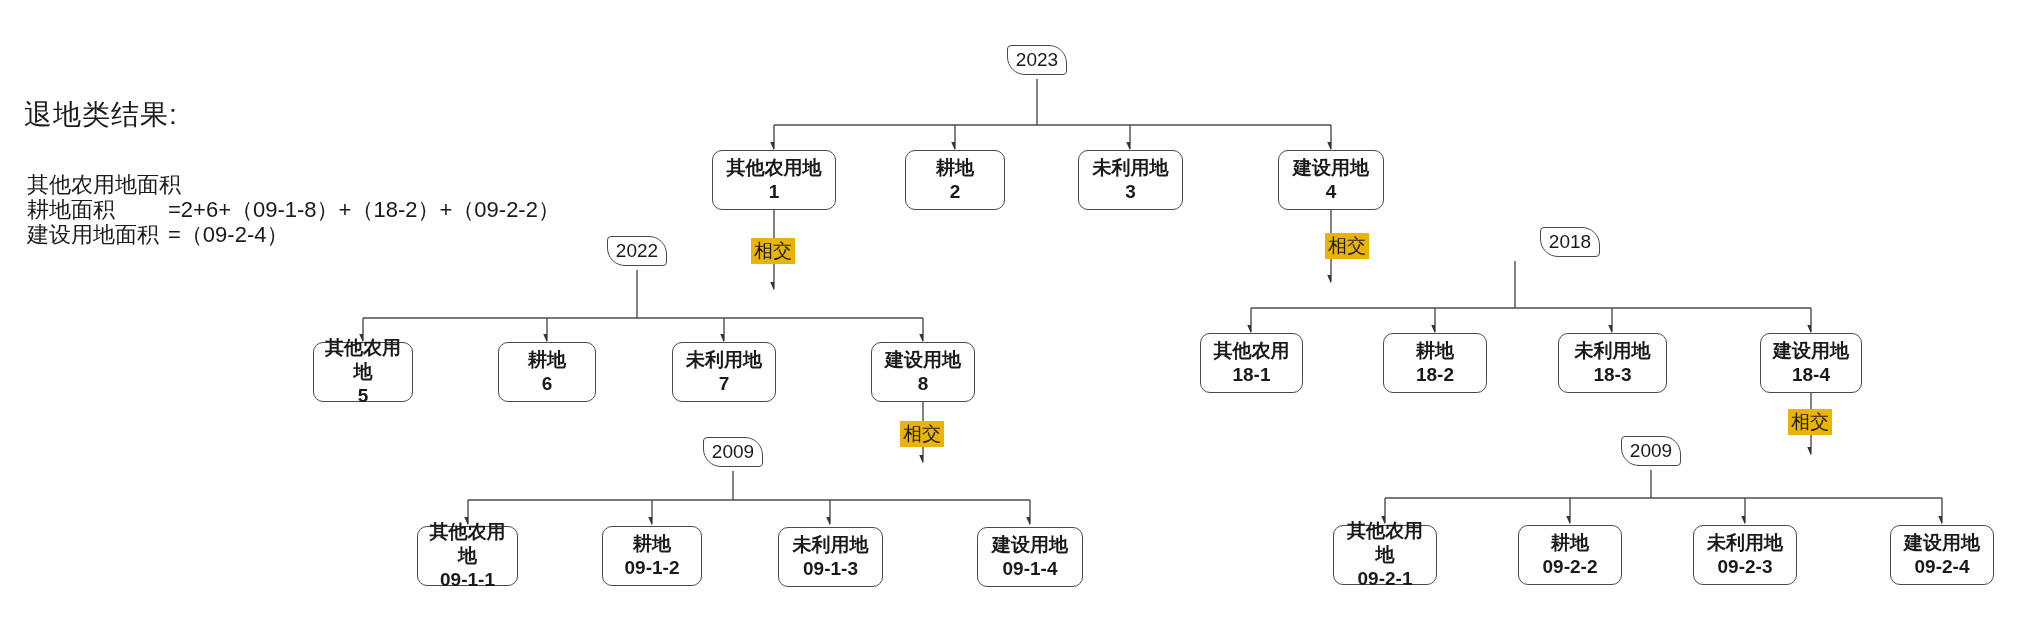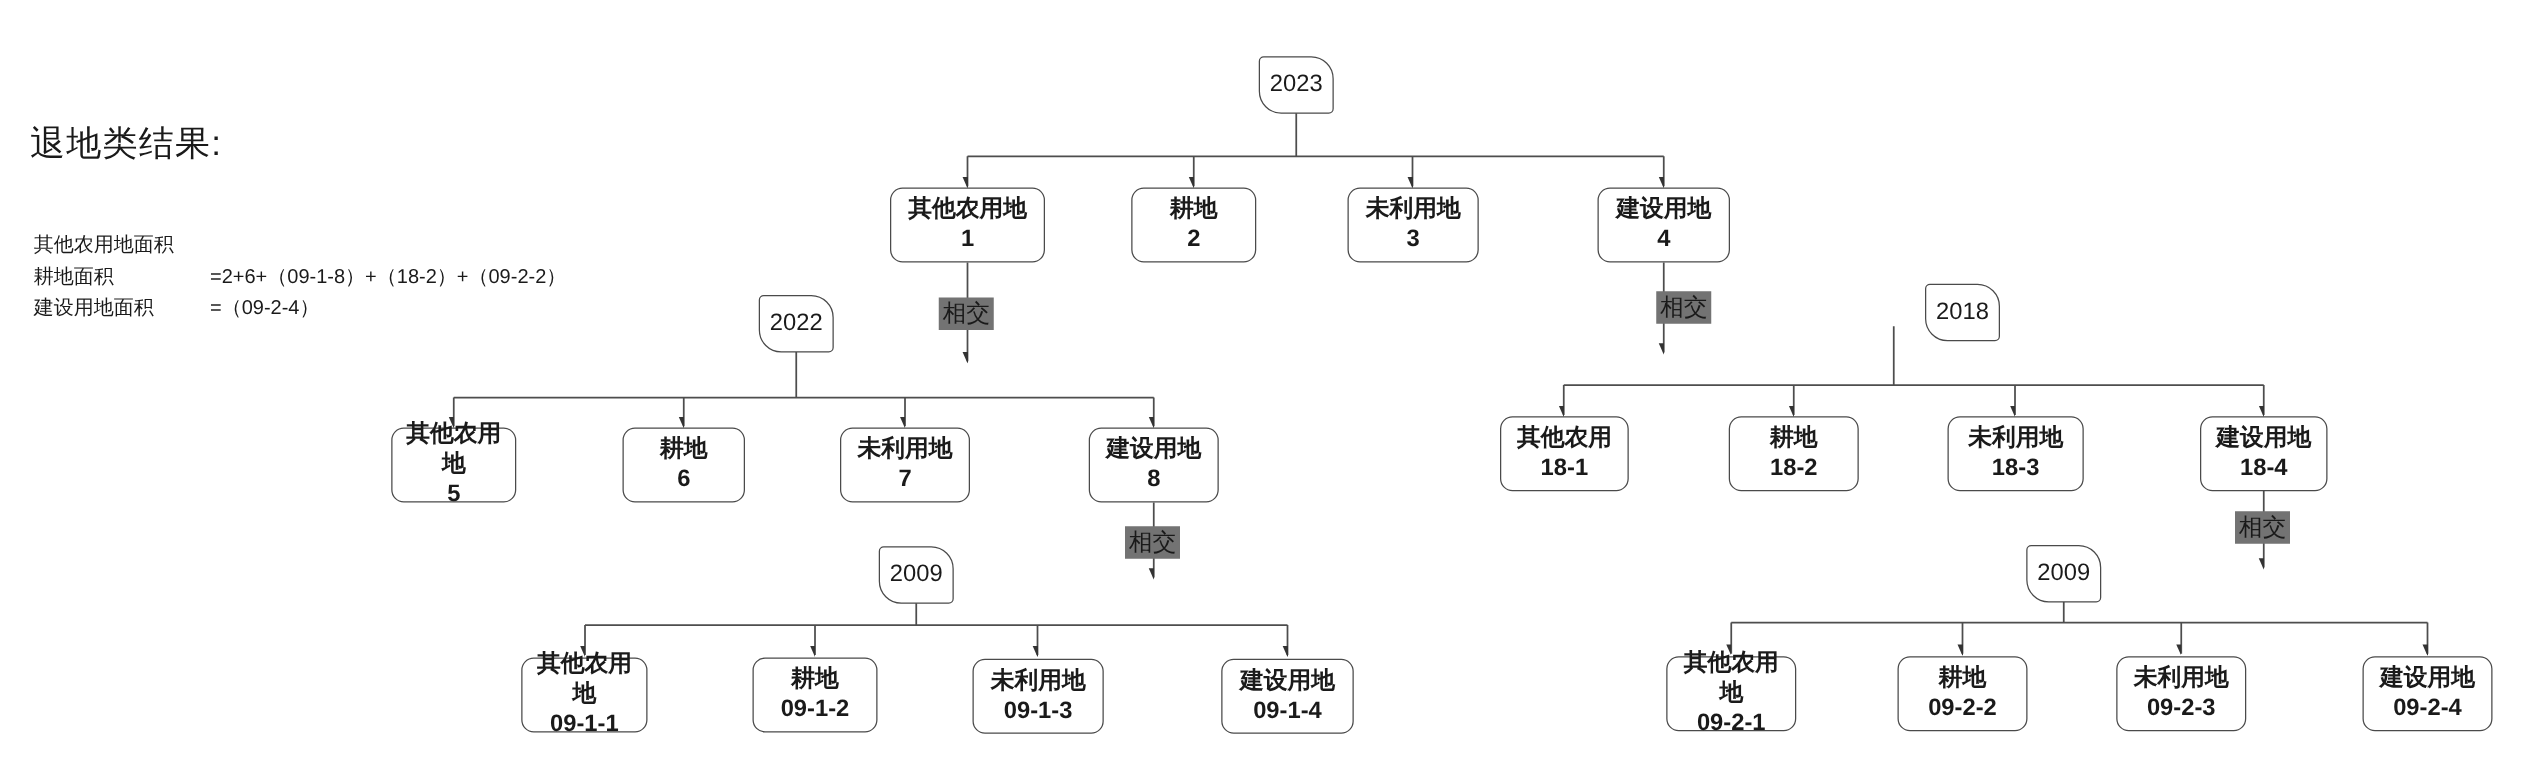--- a/index.html
+++ b/index.html
@@ -9,29 +9,29 @@
   }
   svg.connectors { position:absolute; left:0; top:0; z-index:1; }
 
   .node {
     position:absolute; box-sizing:border-box; background:#fff;
     border:1.4px solid #4a4a4a; display:flex; flex-direction:column;
     align-items:center; justify-content:center; text-align:center; z-index:2;
   }
   .land { height:60px; border-radius:10px; font-size:19px; line-height:24px;font-weight:bold; }
   .land .nm { white-space:pre-line; }
-  .year { width:60px; height:46px; border-radius:4px 18px 4px 18px; font-size:19px; }
+  .year { width:60px; height:30px; border-radius:4px 18px 4px 18px; font-size:19px; }
 
   .edge-label {
-    position:absolute; background:#737373; font-size:19px; padding:0 3px;
+    position:absolute; background:#eab308; font-size:19px; padding:0 3px;
     z-index:3; color:#1a1a1a;
   }
 
   .title { position:absolute; left:24px; top:96px; font-size:28px; font-weight:500; letter-spacing:1px; z-index:2; }
-  .formulas { position:absolute; left:27px; top:184px; font-size:16px; line-height:25px; z-index:2; }
+  .formulas { position:absolute; left:27px; top:172px; font-size:22px; line-height:25px; z-index:2; }
   .f-line { display:flex; white-space:pre; }
   .f-label { width:141px; flex:0 0 141px; }
 
   .watermark {
     position:absolute; top:570px; right:2px; font-size:31px; letter-spacing:1px;
     color:#bcbcbc; z-index:6; text-shadow:1px 1px 0 rgba(255,255,255,0.7);
   }
 </style>
 </head>
 <body>

